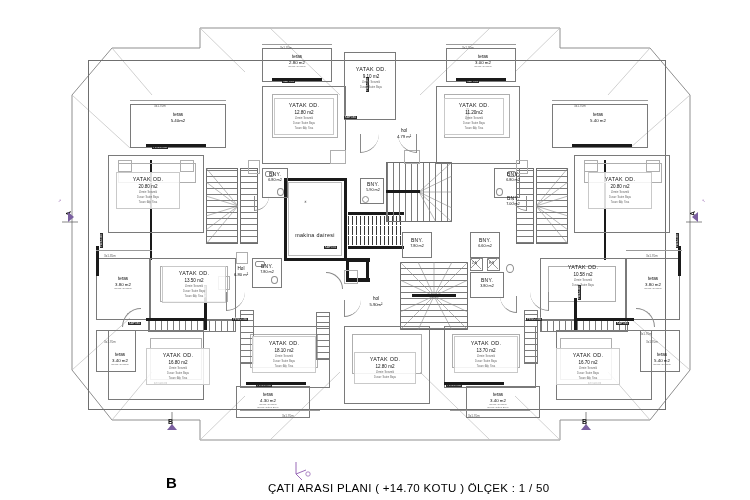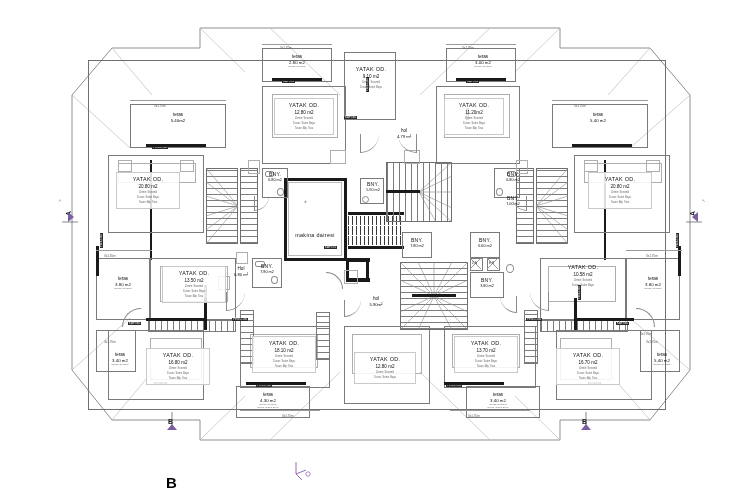--- a/index.html
+++ b/index.html
@@ -559,14 +559,15 @@
       <line x1="296" y1="474" x2="306" y2="470"></line>
       <line x1="296" y1="474" x2="302" y2="480"></line>
     </g>
     <circle cx="308" cy="474" r="2.2" fill="none" stroke="#9a6bb8" stroke-width=".8"></circle>
   </svg>
 
   <div class="northsym" style="left:58px;top:198px;">↗</div>
   <div class="northsym" style="left:702px;top:198px;">↖</div>
 
   <div class="title-B">B</div>
+  <div class="title-main">ÇATI ARASI PLANI ( +14.70 KOTU )  ÖLÇEK : 1 / 50</div>
 
 </div>
 
 </body></html>

